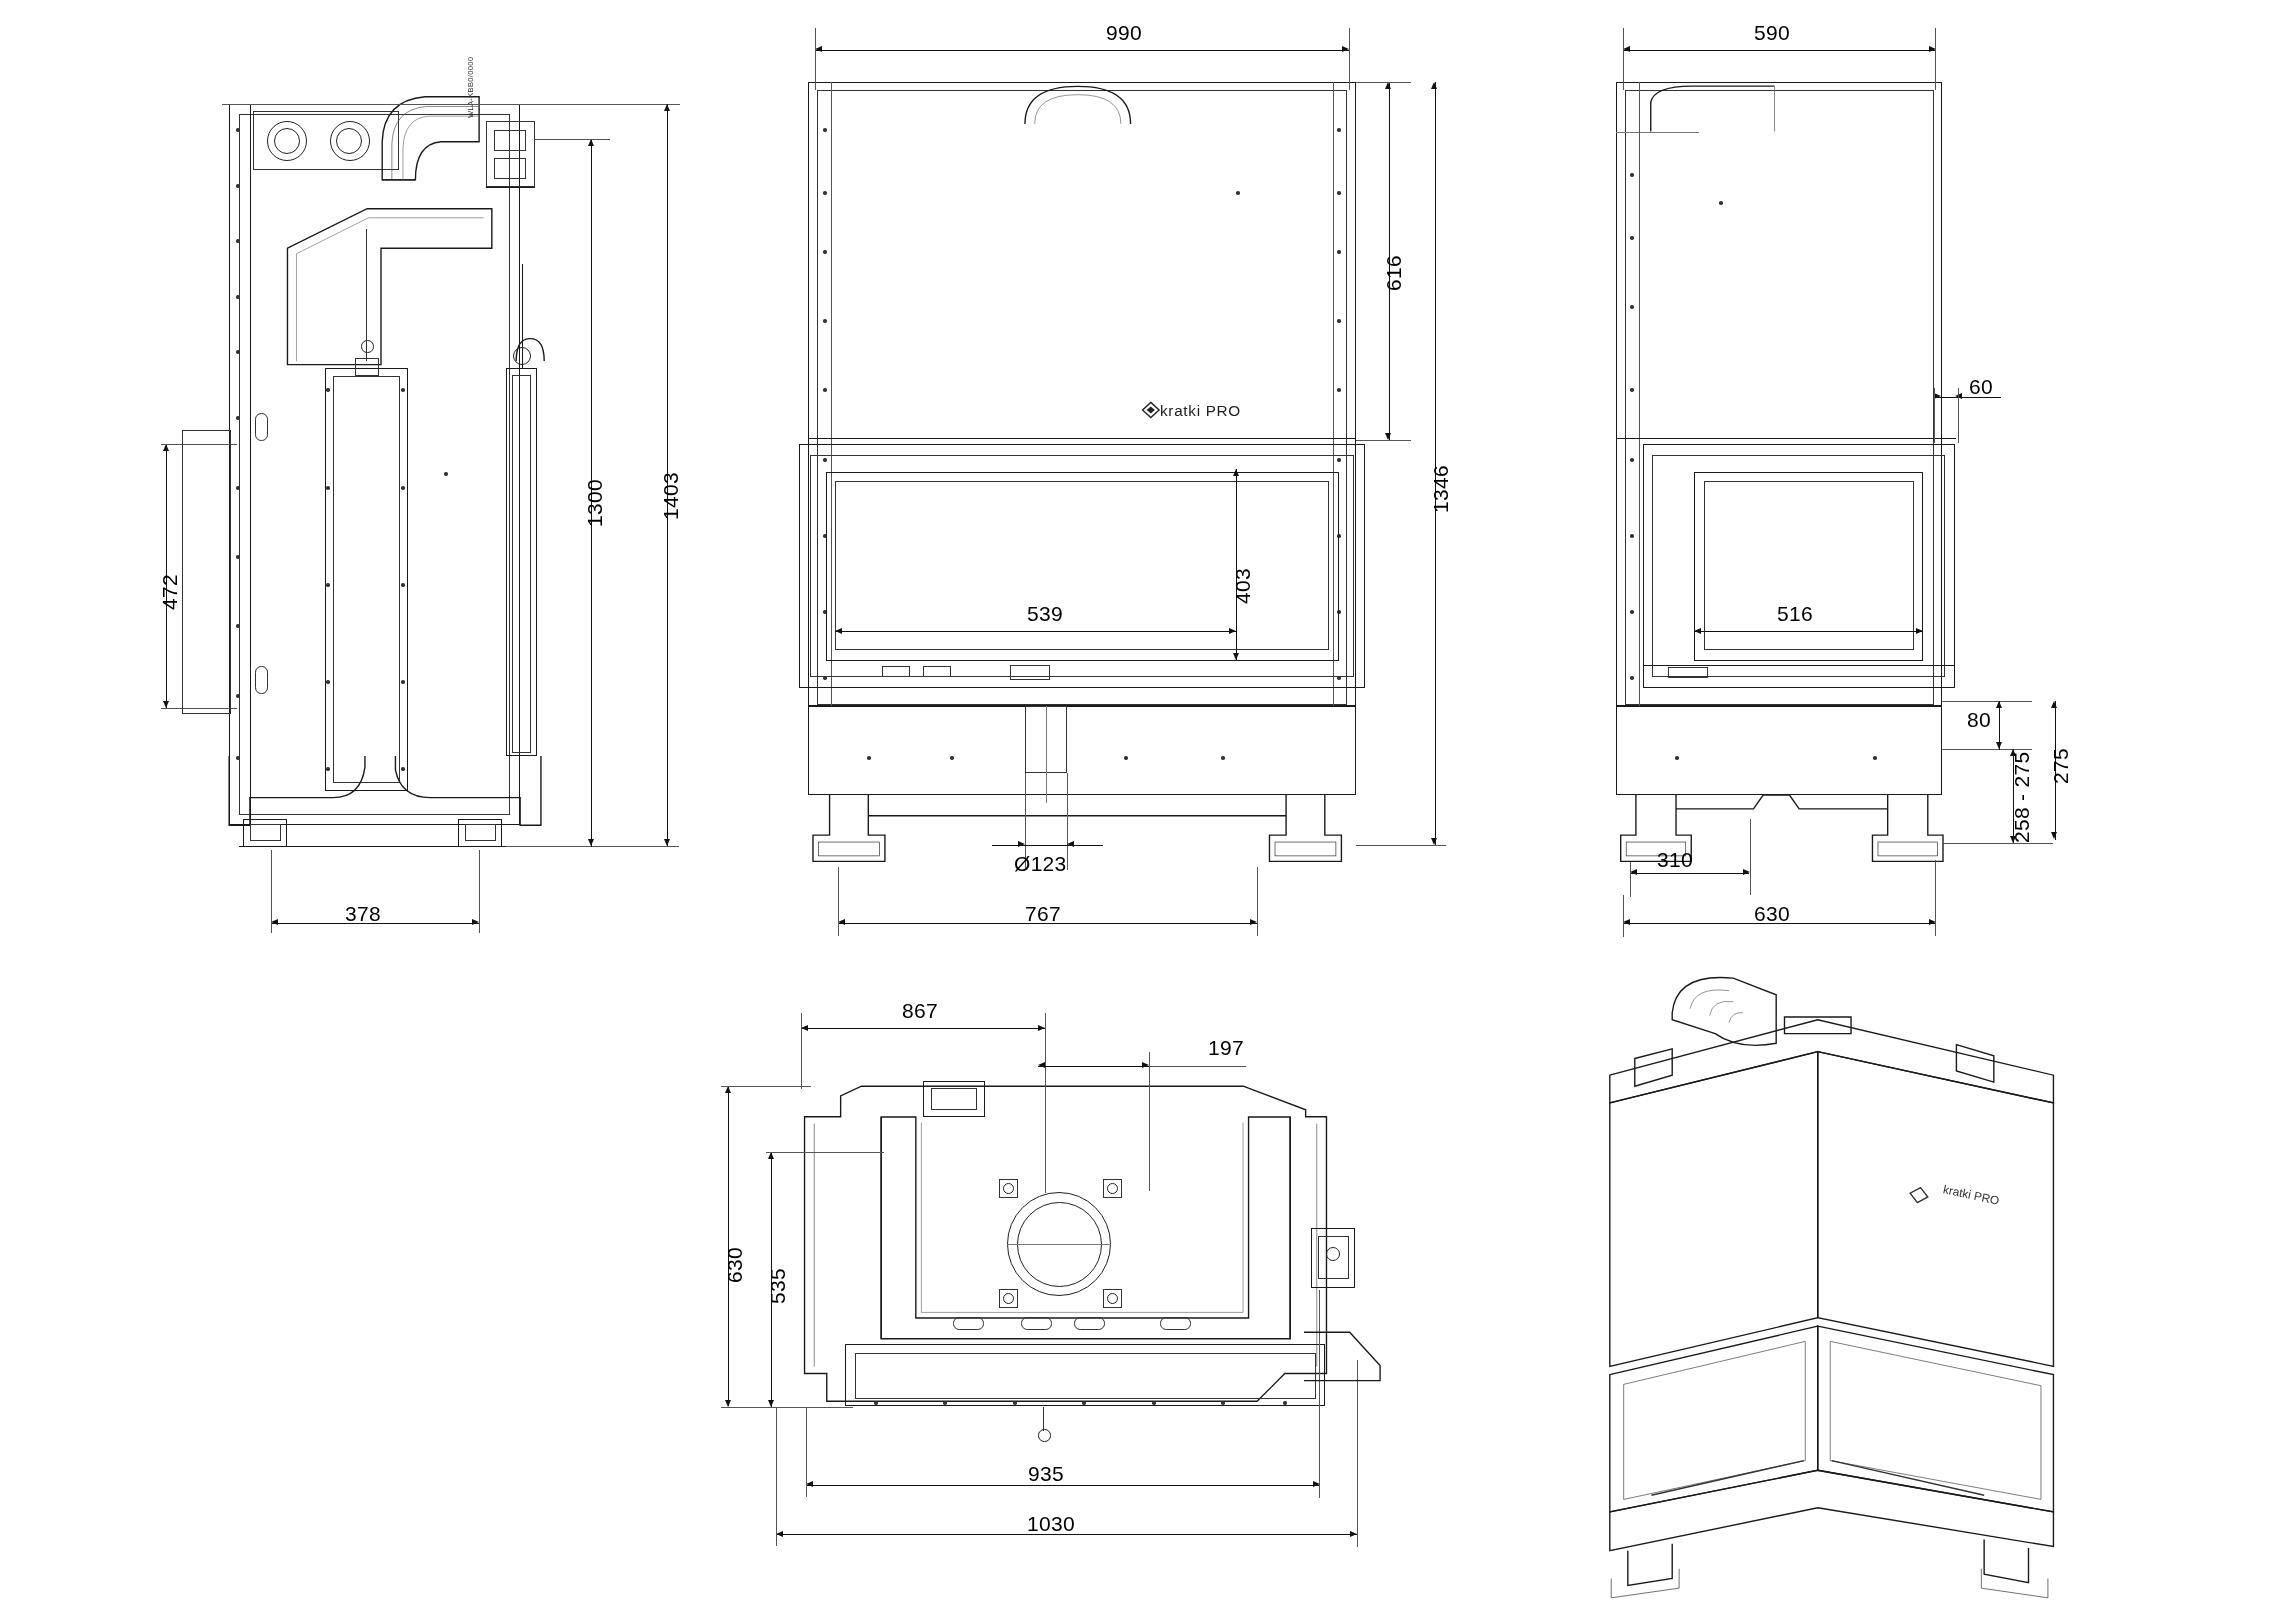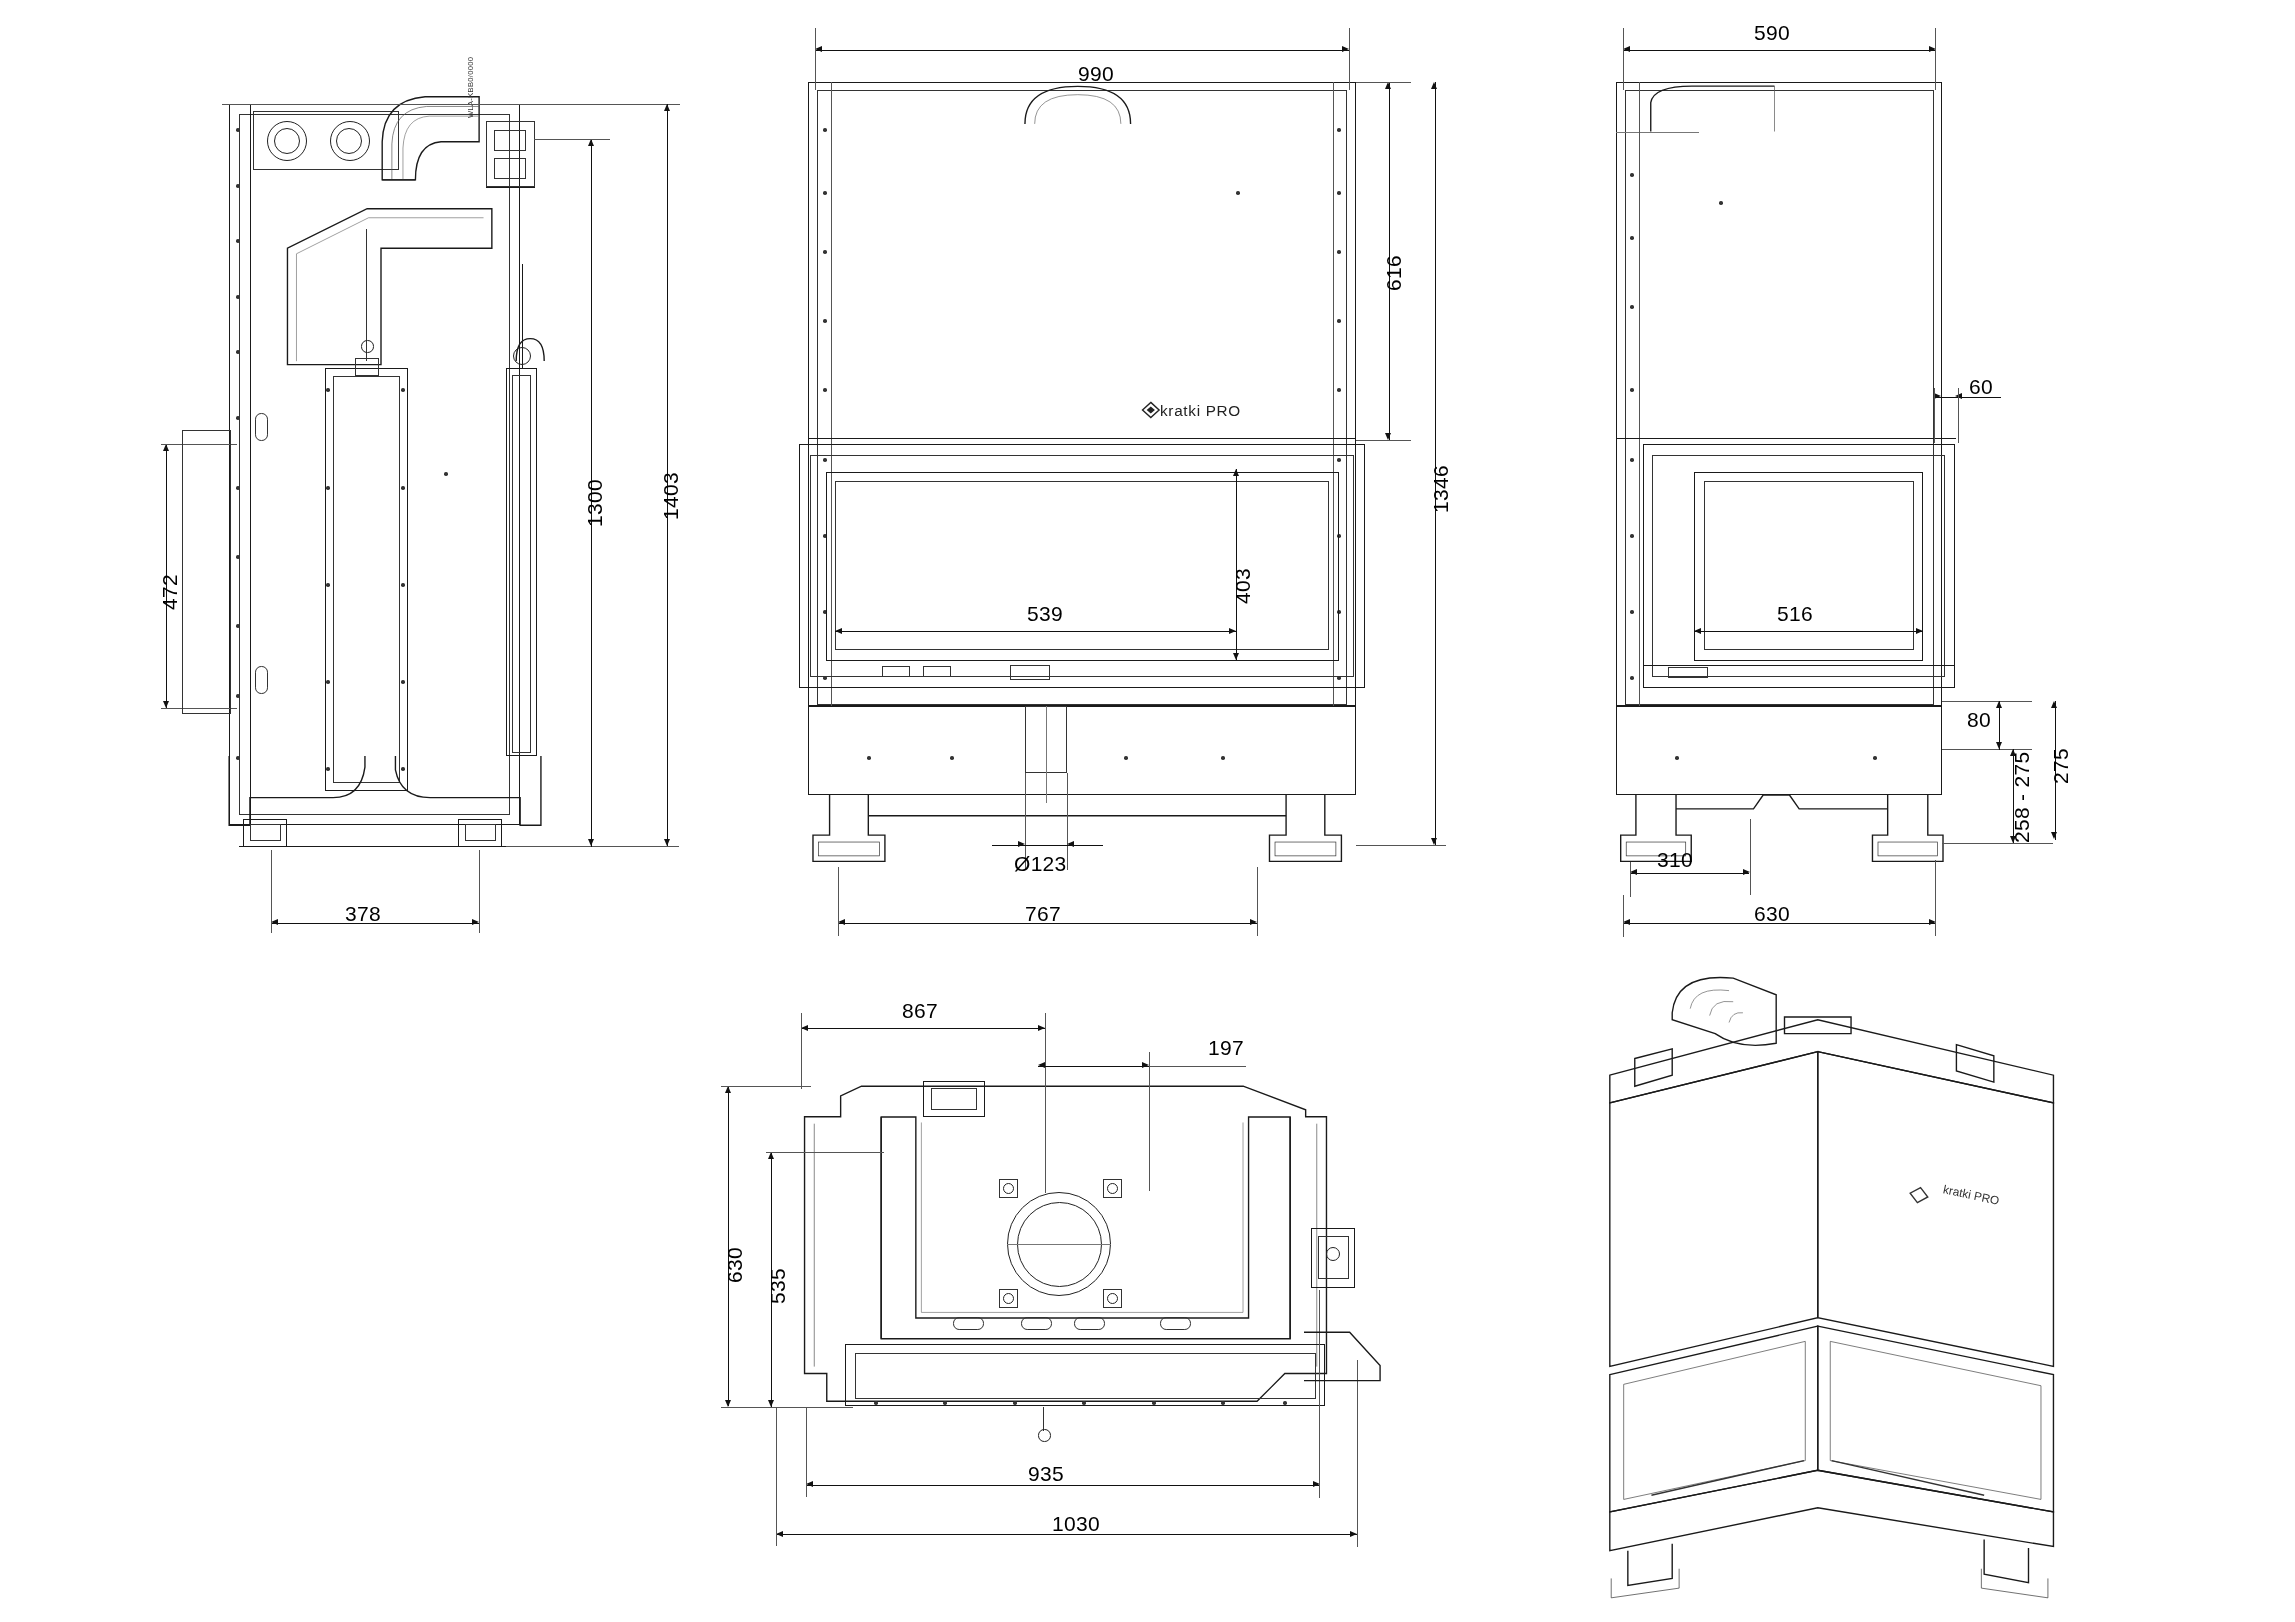--- a/index.html
+++ b/index.html
@@ -211,21 +211,21 @@
       <path d="M86,30 L690,30" stroke="#1a1a1a" stroke-width="2"></path>
       <rect x="14" y="68" width="88" height="20" fill="none" stroke="#333" stroke-width="1"></rect>
       <rect x="674" y="68" width="88" height="20" fill="none" stroke="#333" stroke-width="1"></rect>
     </svg>
 
     <div class="dim dimh" style="left:815px;top:50px;width:534px;"></div>
     <div class="arrow ar-l" style="left:815px;top:46px;"></div>
     <div class="arrow ar-r" style="left:1342px;top:46px;"></div>
     <div class="ext v" style="left:815px;top:28px;height:62px;background:#555;"></div>
     <div class="ext v" style="left:1349px;top:28px;height:62px;background:#555;"></div>
-    <div class="txt" style="left:1078px;top:21px;margin-top:41px;">990</div>
+    <div class="txt" style="left:1106px;top:21px;">990</div>
 
     <div class="dim dimv" style="left:1389px;top:82px;height:358px;"></div>
     <div class="arrow ar-u" style="left:1385px;top:82px;"></div>
     <div class="arrow ar-d" style="left:1385px;top:433px;"></div>
     <div class="ext h" style="left:1356px;top:82px;width:55px;background:#555;"></div>
     <div class="ext h" style="left:1356px;top:440px;width:55px;background:#555;"></div>
     <div class="txtv" style="left:1382px;top:291px;">616</div>
 
     <div class="dim dimv" style="left:1435px;top:82px;height:763px;"></div>
     <div class="arrow ar-u" style="left:1431px;top:82px;"></div>
@@ -436,21 +436,21 @@
     <div class="arrow ar-r" style="left:1313px;top:1481px;"></div>
     <div class="ext v" style="left:806px;top:1407px;height:90px;background:#555;"></div>
     <div class="ext v" style="left:1319px;top:1290px;height:208px;background:#555;"></div>
     <div class="txt" style="left:1028px;top:1462px;">935</div>
 
     <div class="dim dimh" style="left:776px;top:1534px;width:581px;"></div>
     <div class="arrow ar-l" style="left:776px;top:1531px;"></div>
     <div class="arrow ar-r" style="left:1350px;top:1531px;"></div>
     <div class="ext v" style="left:776px;top:1407px;height:139px;background:#555;"></div>
     <div class="ext v" style="left:1357px;top:1360px;height:187px;background:#555;"></div>
-    <div class="txt" style="left:1027px;top:1512px;margin-left:25px;">1030</div>
+    <div class="txt" style="left:1027px;top:1512px;">1030</div>
 
     <svg width="83" height="125" style="left:1304px;top:1332px;" viewBox="0 0 120 180">
       <path d="M0,0 L66,0 L110,48 L110,70 L0,70" fill="none" stroke="#1a1a1a" stroke-width="2"></path>
     </svg>
   </div>
 
   <div>
     <svg width="555" height="610" style="left:1568px;top:992px;" viewBox="0 0 800 880">
 
       <path d="M60,120 L360,40 L700,120 L700,160 L360,86 L60,160 Z" fill="none" stroke="#1a1a1a" stroke-width="2"></path>

